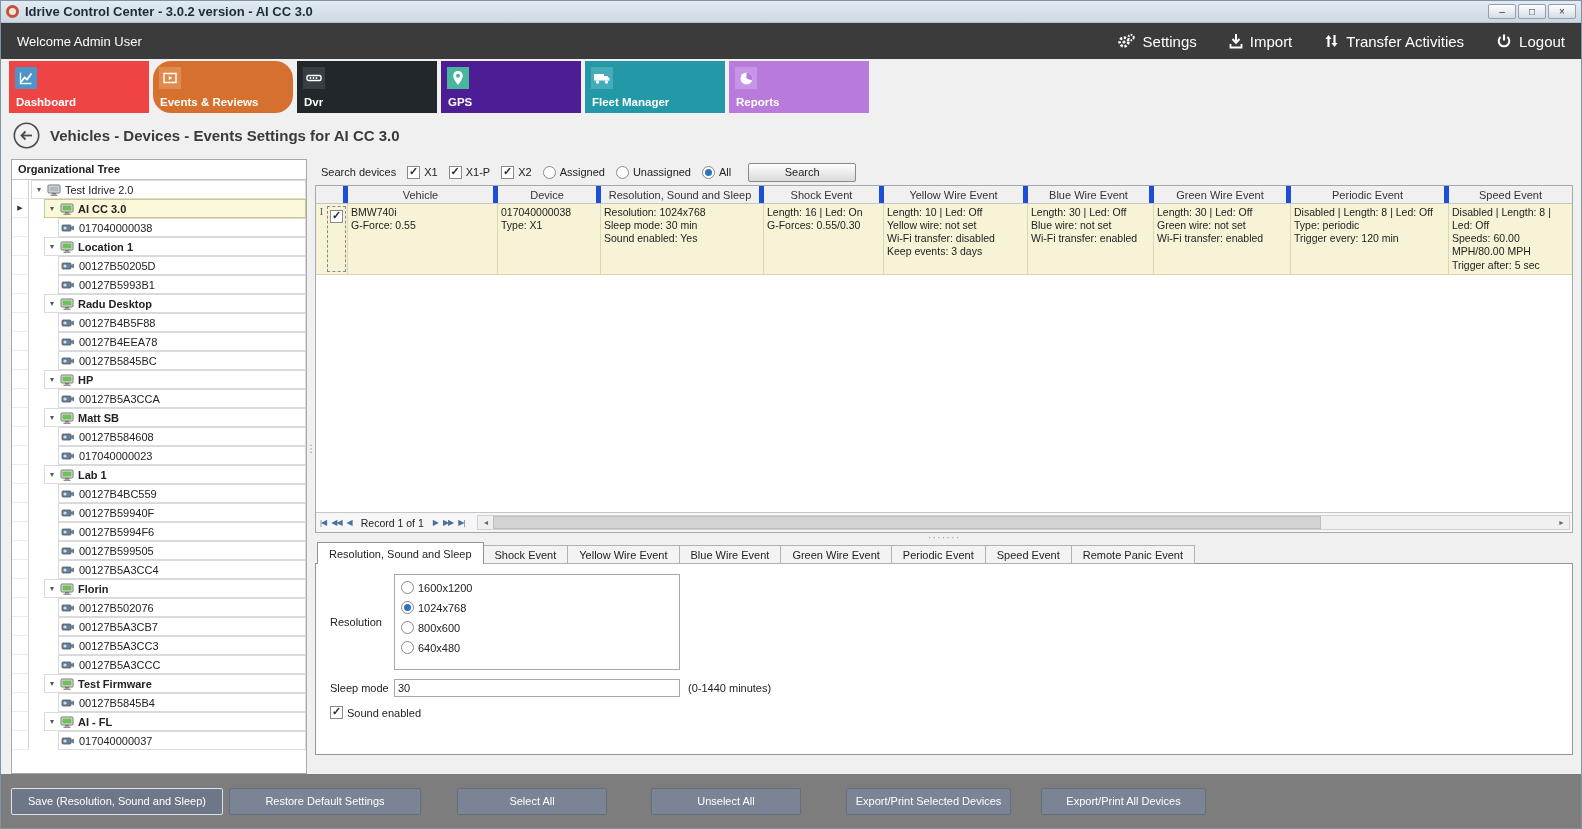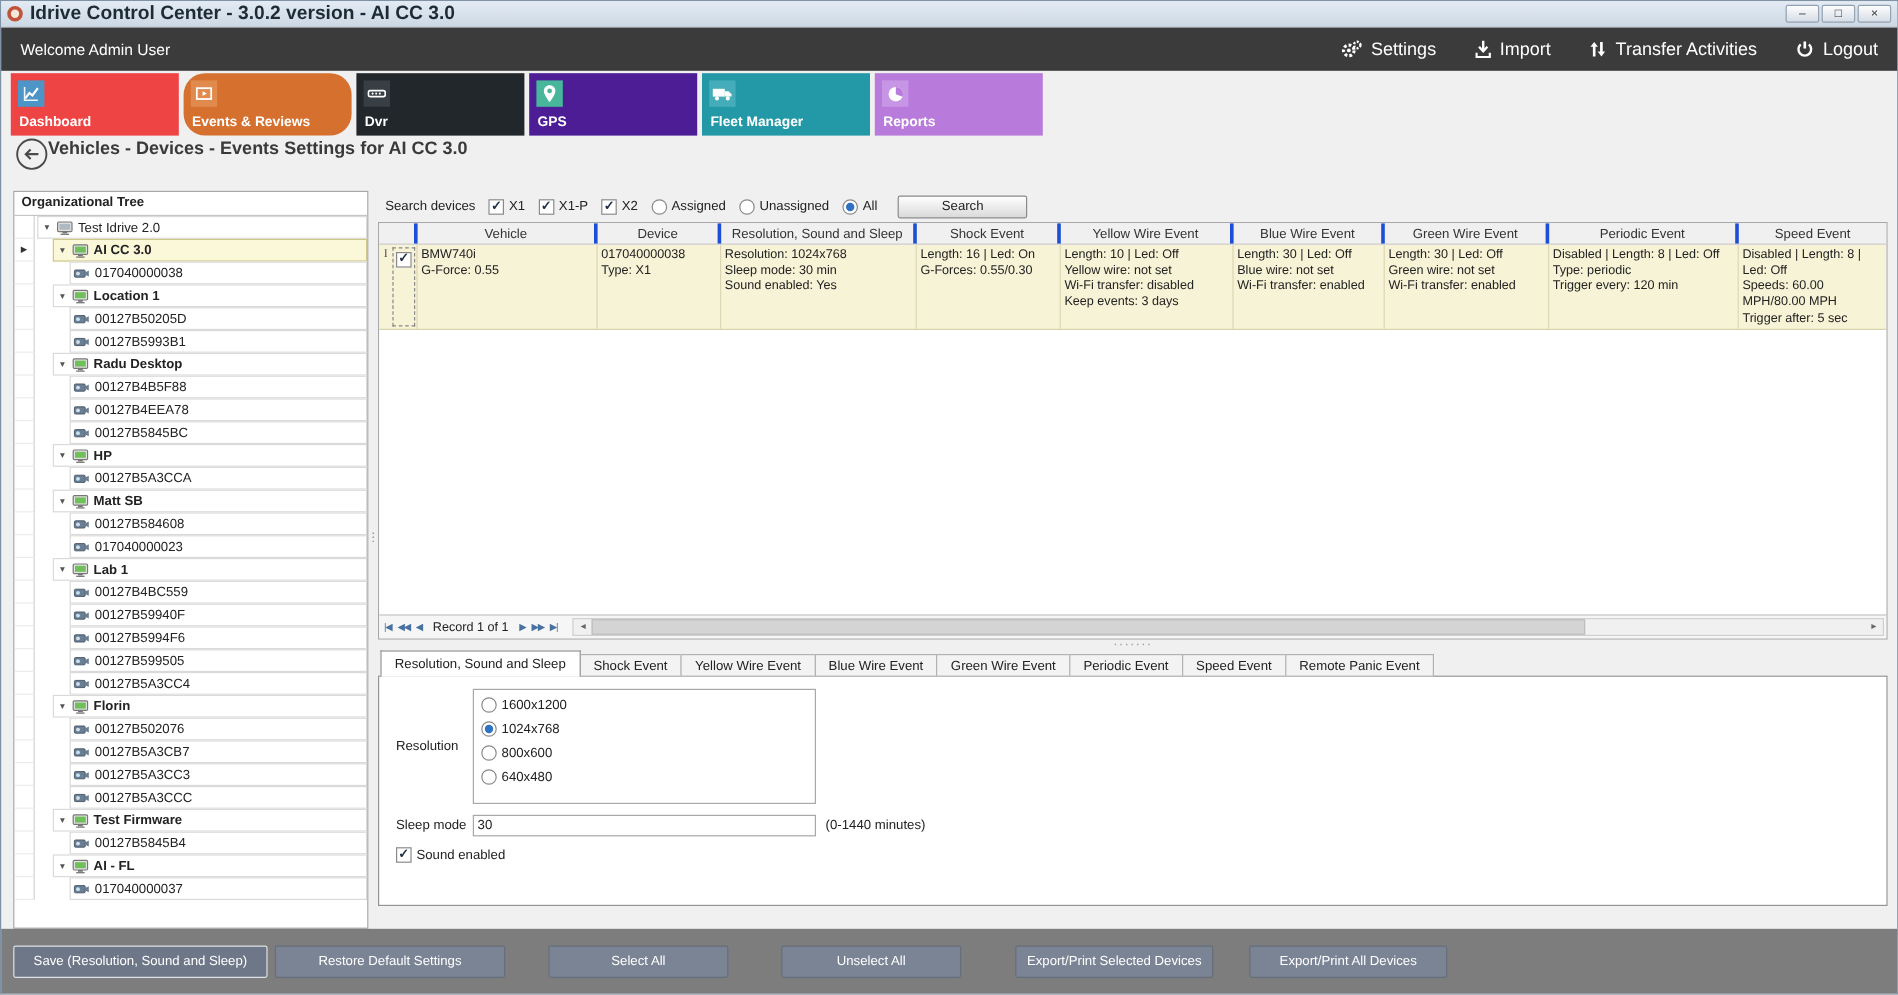--- a/index.html
+++ b/index.html
@@ -6,21 +6,21 @@
   html,body { width:1582px; height:829px; overflow:hidden;
     font-family:"Liberation Sans", sans-serif; background:#e8e8e8; }
   .window { width:1582px; height:829px; display:flex; flex-direction:column;
     background:#f0f0f0; border:1px solid #7f93a5; }
 
   
   .titlebar { height:22px; flex:none; background:linear-gradient(#e3ebf3,#ccd8e4);
     border-bottom:1px solid #b3c1cf; display:flex; align-items:center; padding:0 5px; }
   .app-icon { width:13px; height:13px; border-radius:50%; border:3px solid #c0533a;
     background:#f6e6d8; margin-right:6px; flex:none; }
-  .title { font-size:16px; font-weight:bold; color:#1d2b36; }
+  .title { font-size:13px; font-weight:bold; color:#1d2b36; }
   .win-btns { margin-left:auto; display:flex; gap:2px; }
   .wbtn { width:28px; height:15px; background:linear-gradient(#fdfdfe,#d6dde5);
     border:1px solid #93a1b0; border-radius:2px; font-size:10px; line-height:12px;
     display:flex; align-items:center; justify-content:center; color:#333; cursor:default; }
 
   
   .topbar { height:36px; flex:none; background:#3b3b3b; color:#fff;
     display:flex; align-items:center; padding:0 16px; }
   .welcome { font-size:13px; }
   .top-actions { margin-left:auto; display:flex; gap:32px; align-items:center; }
@@ -28,21 +28,21 @@
   .ta-icon { display:flex; align-items:center; }
 
   
   .tiles { height:56px; flex:none; display:flex; gap:4px; padding:2px 0 0 8px; align-items:flex-start; }
   .tile { width:140px; height:52px; position:relative; color:#fff; cursor:pointer; }
   .ticon { position:absolute; left:6px; top:6px; width:22px; height:22px;
     display:flex; align-items:center; justify-content:center; }
   .tlabel { position:absolute; left:7px; bottom:5px; font-size:11.5px; font-weight:bold; }
 
   
-  .page-header { height:40px; flex:none; display:flex; align-items:flex-start; padding-left:12px; }
+  .page-header { height:40px; flex:none; display:flex; align-items:center; gap:10px; padding-left:12px; }
   .back { width:27px; height:27px; flex:none; cursor:pointer; }
   .ptitle { font-size:15px; font-weight:bold; color:#3a3a3a; }
 
   
   .main { flex:1; min-height:0; display:flex; padding:4px 8px 0 10px; }
 
   
   .tree-panel { width:296px; flex:none; background:#fff; border:1px solid #a8a8a8;
     display:flex; flex-direction:column; }
   .tree-header { height:20px; line-height:19px; padding-left:6px; font-weight:bold;
@@ -86,21 +86,21 @@
     border-radius:50%; background:#2f72c4; }
   .search-btn { margin-left:6px; width:108px; height:19px;
     background:linear-gradient(#fefefe,#dadada); border:1px solid #8a8a8a;
     border-radius:2px; font-size:11px; color:#222; font-family:inherit; cursor:pointer; }
 
   
   .grid-box { height:348px; flex:none; border:1px solid #a8a8a8; background:#fff;
     display:flex; flex-direction:column; overflow:hidden; }
   .ghead { display:flex; height:18px; flex:none; background:#f0f0f0; border-bottom:1px solid #c6c6c6; }
   .ghead > .cell { display:flex; align-items:center; justify-content:center; font-size:11px;
-    color:#333; border-right:3px solid #1d4ed8; overflow:hidden; white-space:nowrap; flex:none; }
+    color:#333; border-right:5px solid #1d4ed8; overflow:hidden; white-space:nowrap; flex:none; }
   .grow { display:flex; flex:none; min-height:62px; background:#f7f3d6; border-bottom:1px solid #d8d2ae; }
   .grow > .cell { font-size:10.5px; color:#222; padding:2px 3px; border-right:1px solid #ddd6b4;
     white-space:pre-line; overflow:hidden; line-height:1.25; flex:none; }
   .ghead > .cell:nth-child(1), .grow > .cell:nth-child(1) { width:32px; }
   .ghead > .cell:nth-child(2), .grow > .cell:nth-child(2) { width:150px; }
   .ghead > .cell:nth-child(3), .grow > .cell:nth-child(3) { width:103px; }
   .ghead > .cell:nth-child(4), .grow > .cell:nth-child(4) { width:163px; }
   .ghead > .cell:nth-child(5), .grow > .cell:nth-child(5) { width:120px; }
   .ghead > .cell:nth-child(6), .grow > .cell:nth-child(6) { width:144px; }
   .ghead > .cell:nth-child(7), .grow > .cell:nth-child(7) { width:126px; }

